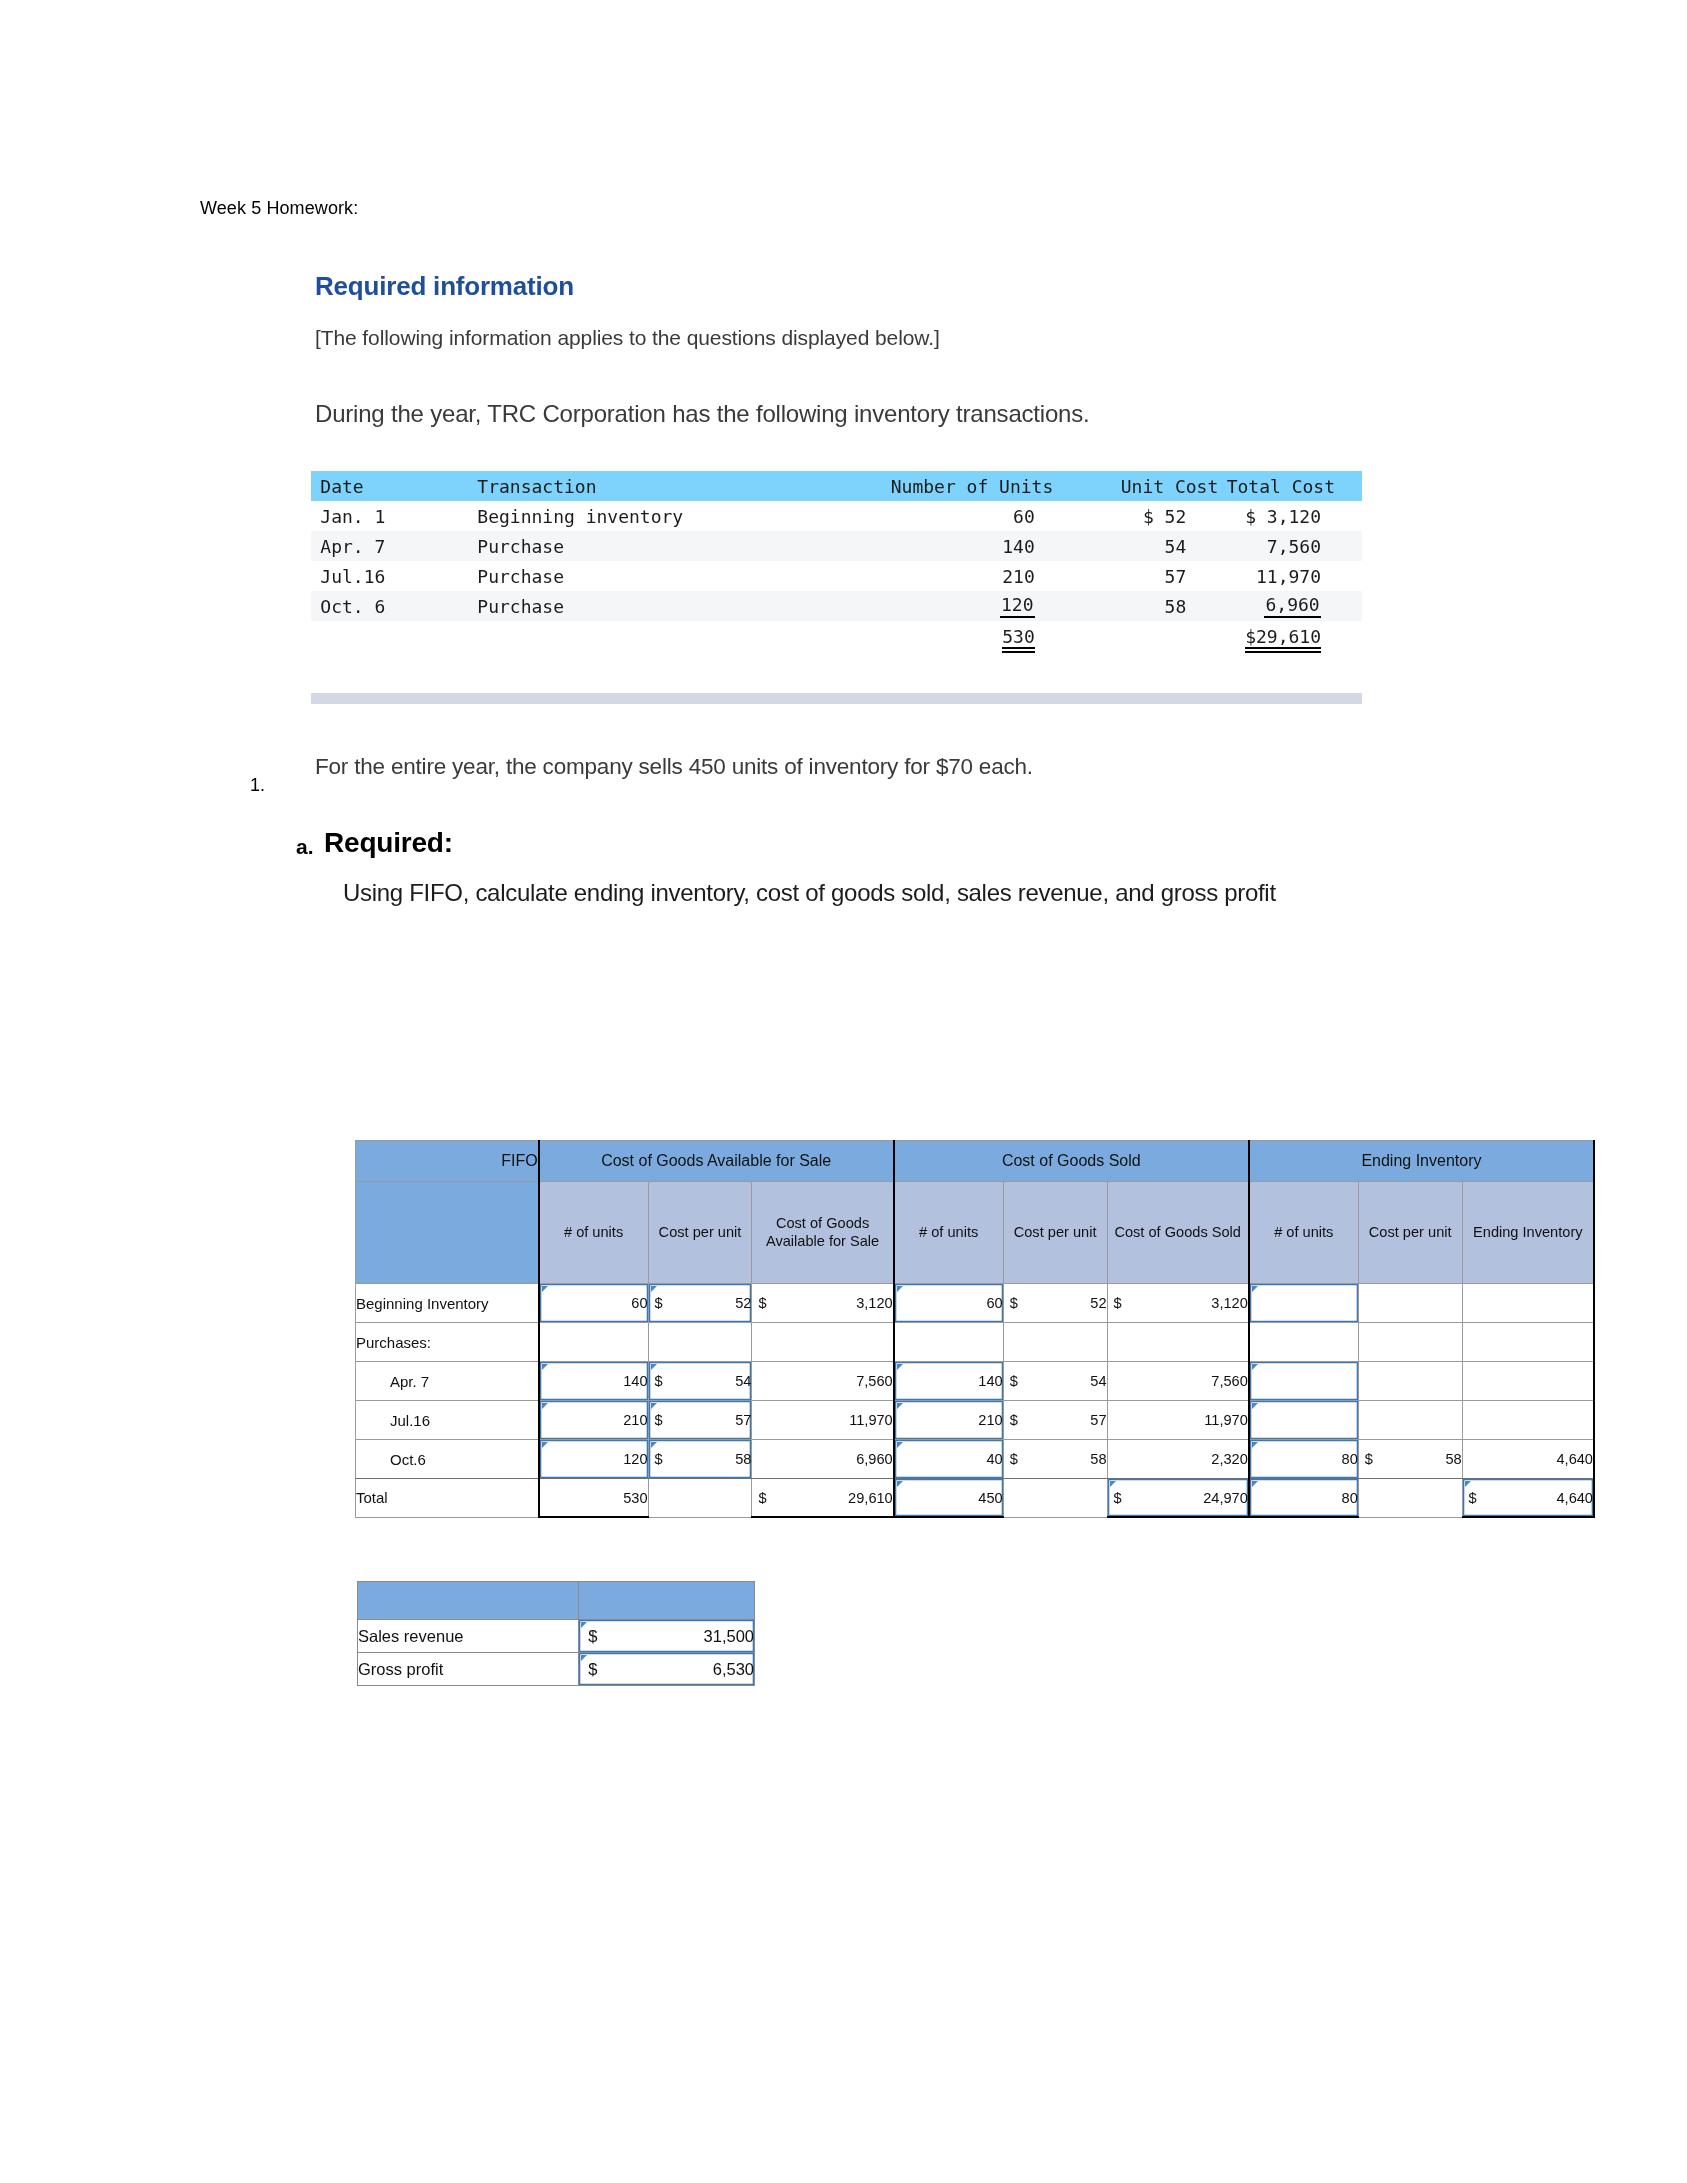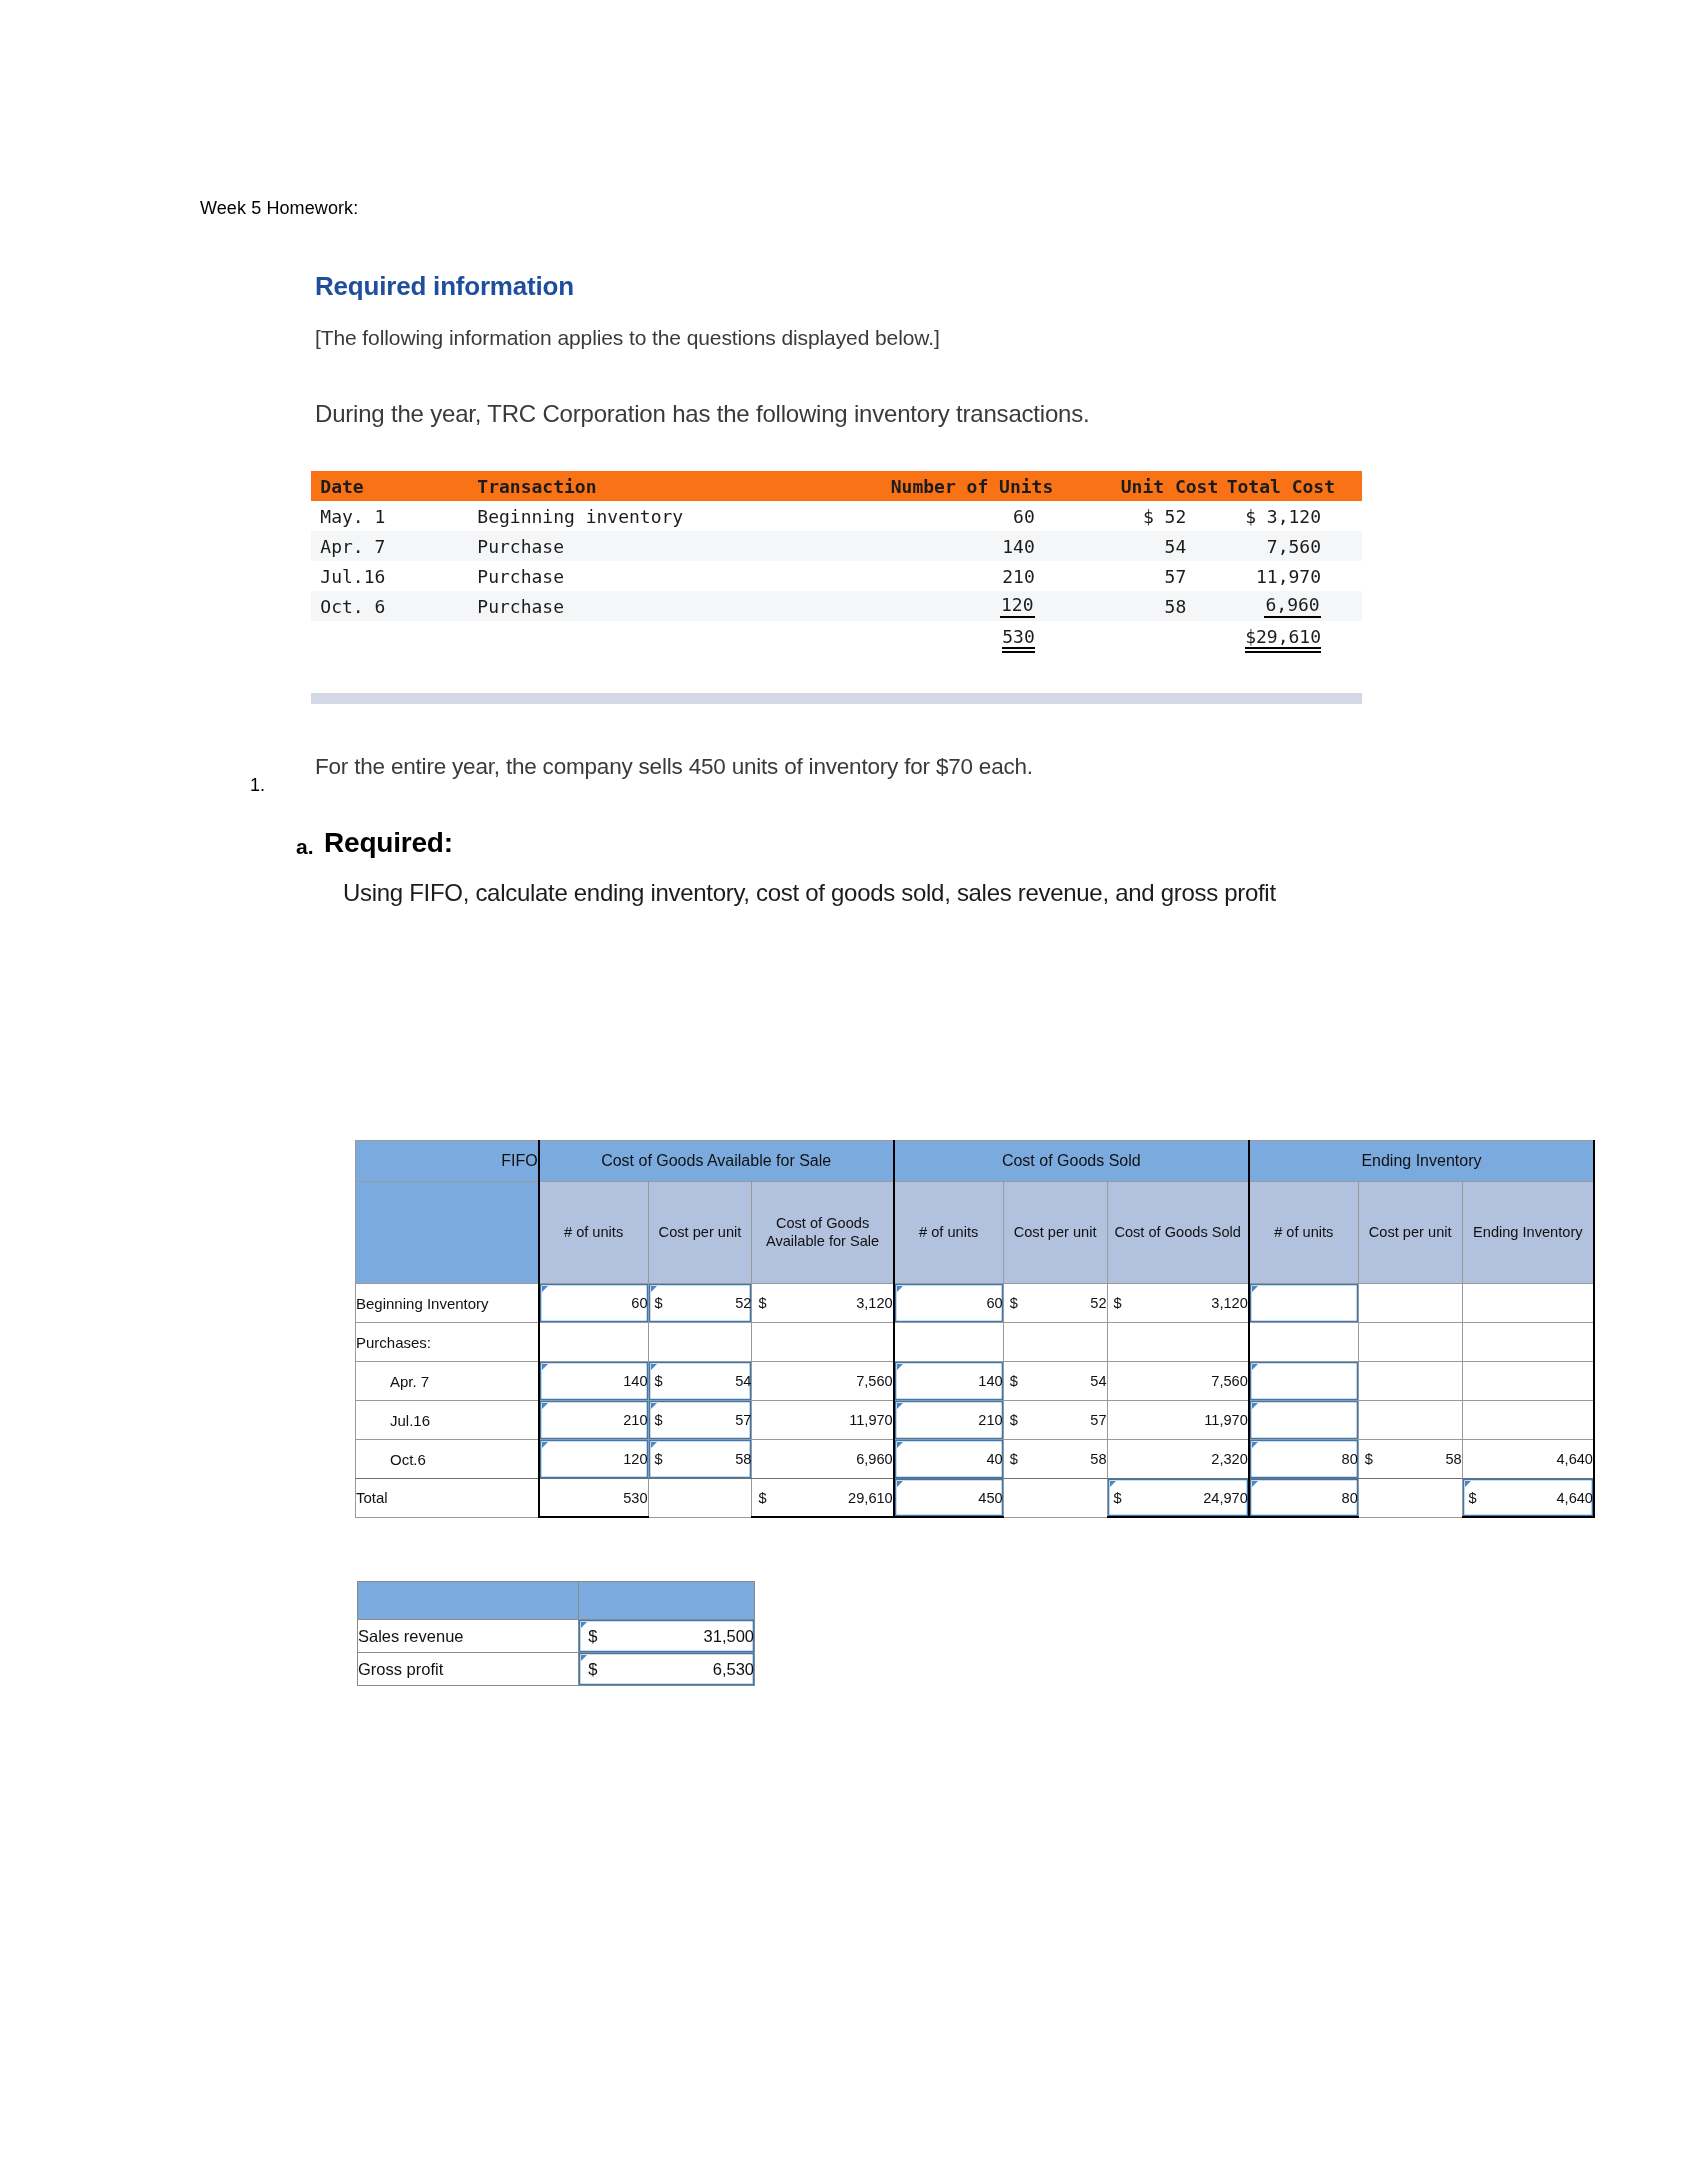--- a/index.html
+++ b/index.html
@@ -37,22 +37,22 @@
   
   .inv-wrap{
     position:absolute; left:311px; top:471px;
     width:1051px;
     font-family:"DejaVu Sans Mono","Liberation Mono",monospace;
     font-size:18px; color:#1c1c1c;
   }
   .inv-table{ border-collapse:collapse; width:100%; }
   .inv-table th, .inv-table td{ padding:0; font-weight:normal; }
   .inv-head th{
-    background:#f97316; height:30px; vertical-align:middle;
-    font-weight:bold; text-align:center;
+    background:#7dd3fc; height:30px; vertical-align:middle;
+    font-weight:normal; text-align:center;
   }
   .inv-head th.c-date{ text-align:left; padding-left:9.3px; width:112px;}
   .inv-head th.c-tran{ text-align:left; padding-left:45px; width:318px;}
   .inv-head th.c-units{ text-align:right; width:258px;}
   .inv-head th.c-unitc{ text-align:right; width:165px;}
   .inv-head th.c-total{ text-align:right; padding-right:27px;}
   .inv-table tbody tr{ height:30px; }
   .inv-table tbody tr.alt{ background:#F5F6F8; }
   .inv-table td.c-date{ text-align:left; padding-left:9.3px; }
   .inv-table td.c-tran{ text-align:left; padding-left:45px; }
@@ -188,21 +188,21 @@
         <tr class="inv-head">
           <th class="c-date">Date</th>
           <th class="c-tran">Transaction</th>
           <th class="c-units">Number of Units</th>
           <th class="c-unitc">Unit Cost</th>
           <th class="c-total">Total Cost</th>
         </tr>
       </thead>
       <tbody>
         <tr>
-          <td class="c-date">May. 1</td>
+          <td class="c-date">Jan. 1</td>
           <td class="c-tran">Beginning inventory</td>
           <td class="c-units">60</td>
           <td class="c-unitc">$ 52</td>
           <td class="c-total">$ 3,120</td>
         </tr>
         <tr class="alt">
           <td class="c-date">Apr. 7</td>
           <td class="c-tran">Purchase</td>
           <td class="c-units">140</td>
           <td class="c-unitc">54</td>

